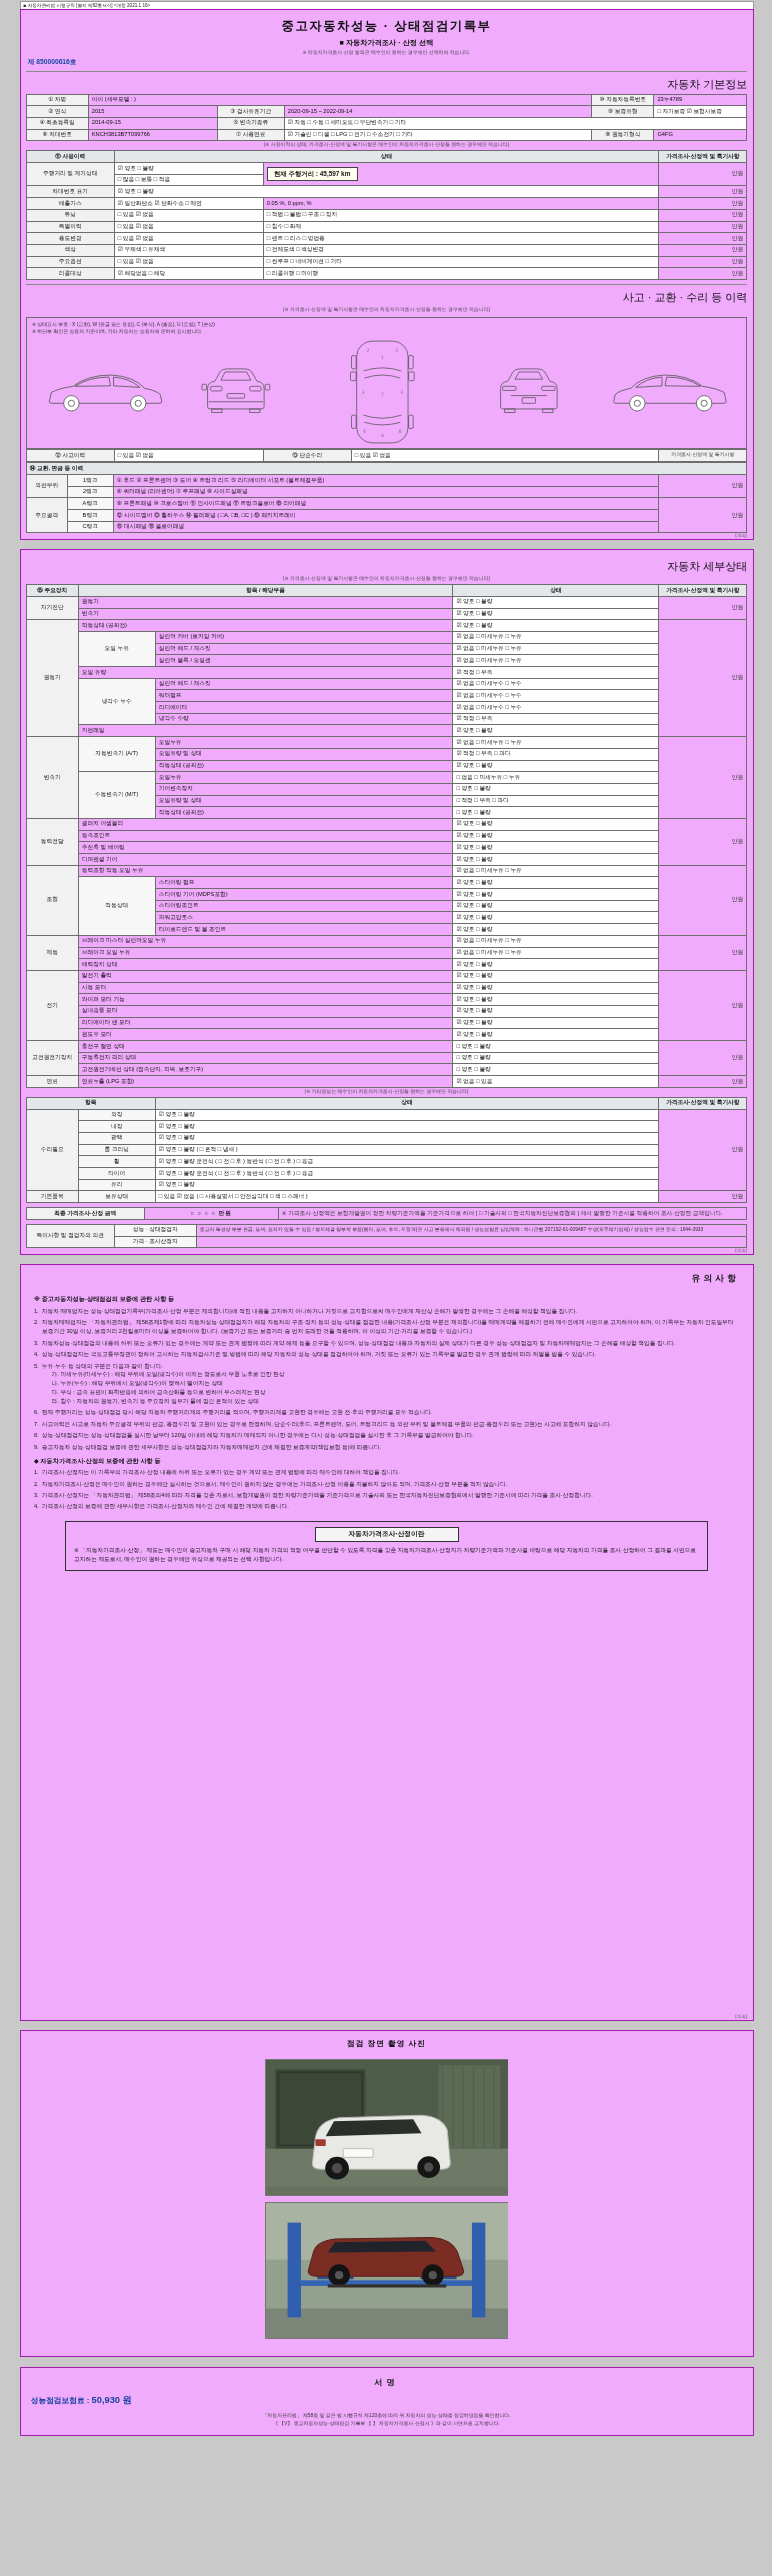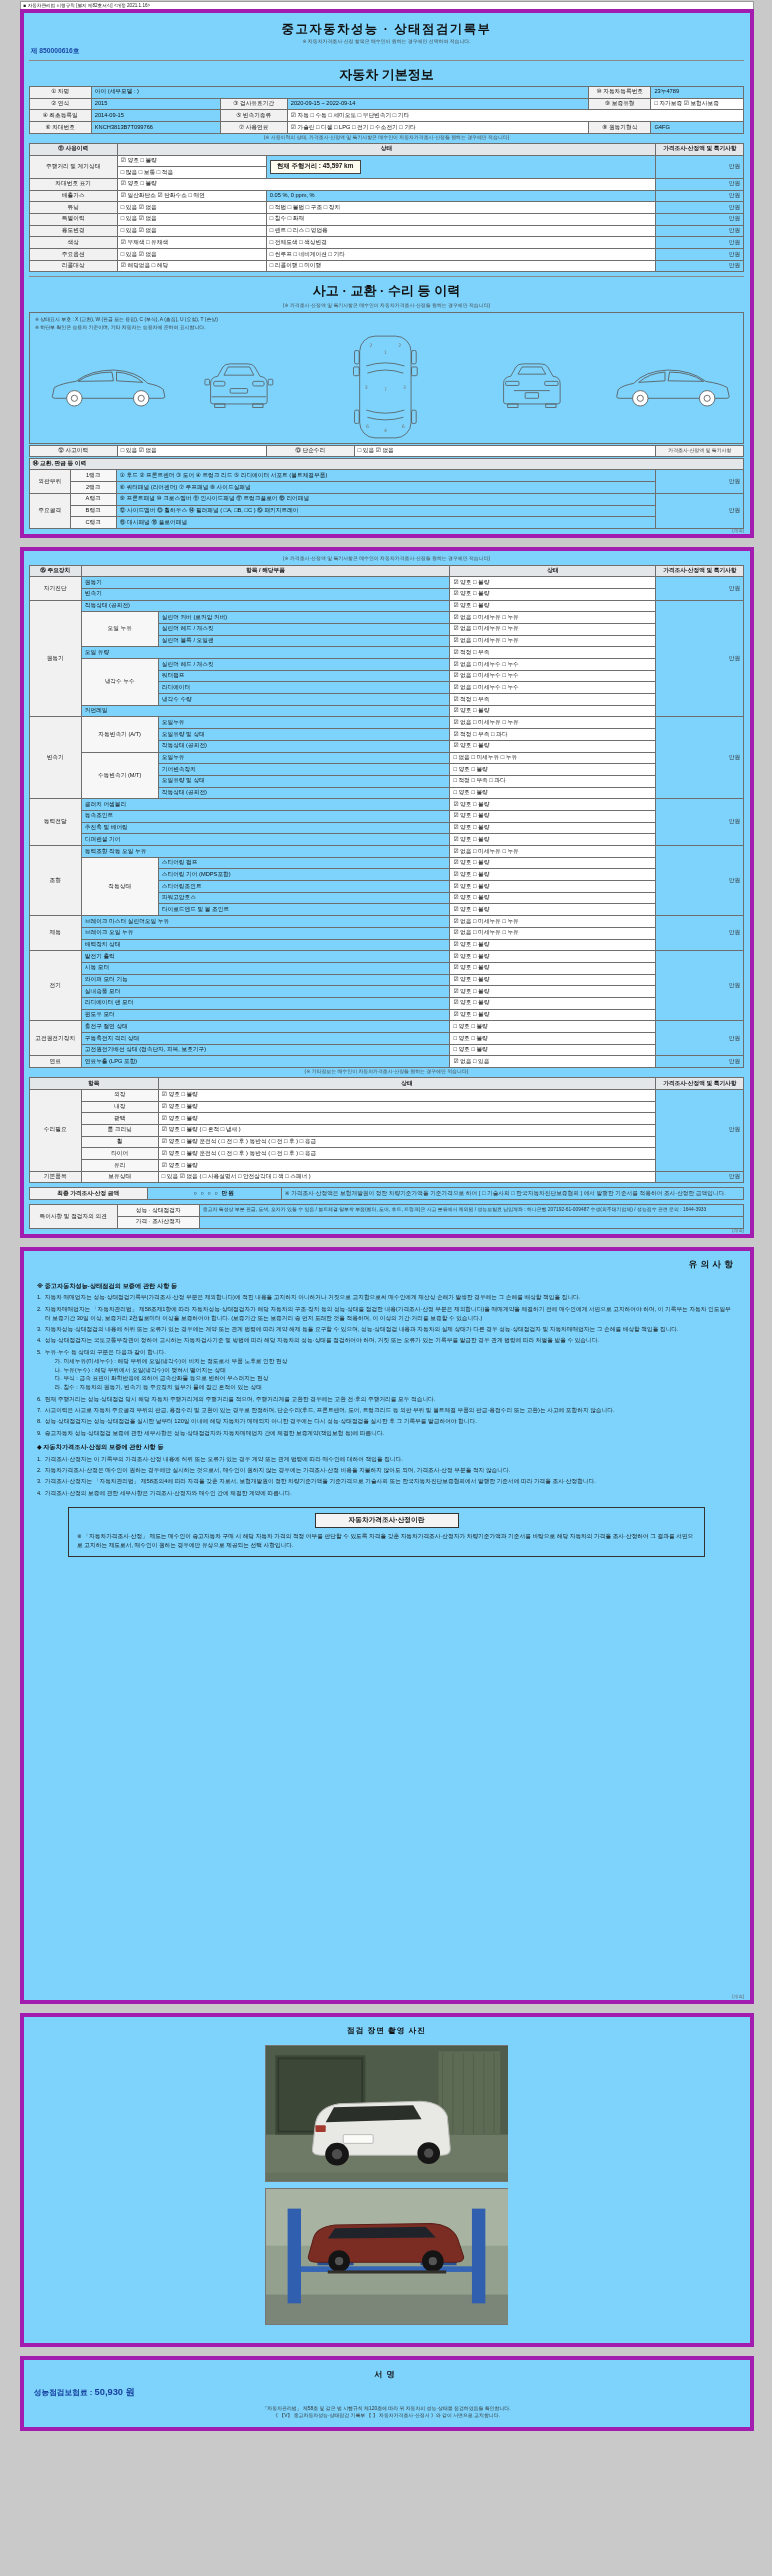--- a/index.html
+++ b/index.html
@@ -1,25 +1,25 @@
 <!DOCTYPE html>
 <html style="font-size:8.2px"><head>
 <meta charset="utf-8">
 <style>
 *{box-sizing:border-box;margin:0;padding:0}
 html,body{width:773px;background:#c9c9c9;font-family:"Liberation Sans","DejaVu Sans",sans-serif;color:#111}
 body{height:2576px;overflow:hidden}
 .page{width:734px;margin:0 auto;padding-top:1px}
 .topline{background:#fff;font-size:4.6px;color:#222;padding:1px 3.1px;border:0.5px solid #9a9a9a;border-bottom:none}
-.panel{background:#7dd3fc;border:4px solid #a21caf;margin-bottom:9.3px;padding:4.1px 5.2px 5.2px;position:relative}
+.panel{background:#f0abfc;border:1px solid #a21caf;margin-bottom:9.3px;padding:4.1px 5.2px 5.2px;position:relative}
 .title{text-align:center;font-size:12.4px;font-weight:bold;letter-spacing:1.5px;padding-top:4.1px}
 .subtitle{text-align:center;font-size:7.2px;font-weight:bold;padding:2.6px 0 1px}
 .hnote{text-align:center;font-size:4.9px;color:#444}
 .docno{color:#1b49a5;font-weight:bold;font-size:6.7px;margin:3.1px 0 1px 2.1px}
-.sec-title{text-align:center;font-weight:bold;font-size:13px;padding:4.6px 0 1.5px;border-top:0.5px solid #8a8a8a;margin-top:4.1px}
+.sec-title{text-align:right;font-weight:normal;font-size:11px;padding:4.6px 0 1.5px;border-top:0.5px solid #8a8a8a;margin-top:4.1px}
 .sec-title.first{border-top:none;margin-top:0}
 .note{text-align:center;font-size:4.9px;color:#444;padding-bottom:2.6px}
 table.tbl{width:100%;border-collapse:collapse;table-layout:fixed;margin-top:0.5px}
 .tbl td{border:0.5px solid #6e6e6e;font-size:5.7px;padding:1.5px 3.1px;vertical-align:middle;word-break:break-all;line-height:1.35}
 td.lbl{background:#f1f1f1;text-align:center}
 td.sub{background:#f7f7f7;text-align:center}
 tr.thead td{background:#e4e7ea;text-align:center;font-weight:bold}
 td.won{text-align:right;color:#333}
 td.ck{background:#fff}
 td.small{font-size:4.9px;color:#333}
@@ -49,20 +49,21 @@
 </style>
 </head>
 <body>
 
 <div class="page">
 
   <div class="topline">■ 자동차관리법 시행규칙 [별지 제82호서식] &lt;개정 2021.1.16&gt;</div>
 
   <div class="panel">
     <div class="title">중고자동차성능 · 상태점검기록부</div>
+    <div class="subtitle">■ 자동차가격조사 · 산정 선택</div>
     <div class="hnote">※ 자동차가격조사·산정 항목은 매수인이 원하는 경우에만 선택하여 적습니다.</div>
     <div class="docno">제 850000616호</div>
 
     <div class="sec-title">자동차 기본정보</div>
     <table class="tbl">
       <colgroup>
           <col style="width:62px">
           <col style="width:129px">
           <col style="width:67px">
           <col>
@@ -302,20 +303,21 @@
       <tr>
         <td class="sub">C랭크</td>
         <td>⑮ 대시패널   ⑯ 플로어패널</td>
       </tr>
     </tbody>
       </table>
     <div class="cont">(계속)</div>
   </div>
 
   <div class="panel">
+    <div class="sec-title first">자동차 세부상태</div>
     <div class="note">(※ 가격조사·산정액 및 특기사항은 매수인이 자동차가격조사·산정을 원하는 경우에만 적습니다)</div>
     <table class="tbl">
       <colgroup>
           <col style="width:52px">
           <col style="width:77px">
           <col>
           <col style="width:206px">
           <col style="width:88px">
         </colgroup>
       <tbody>

